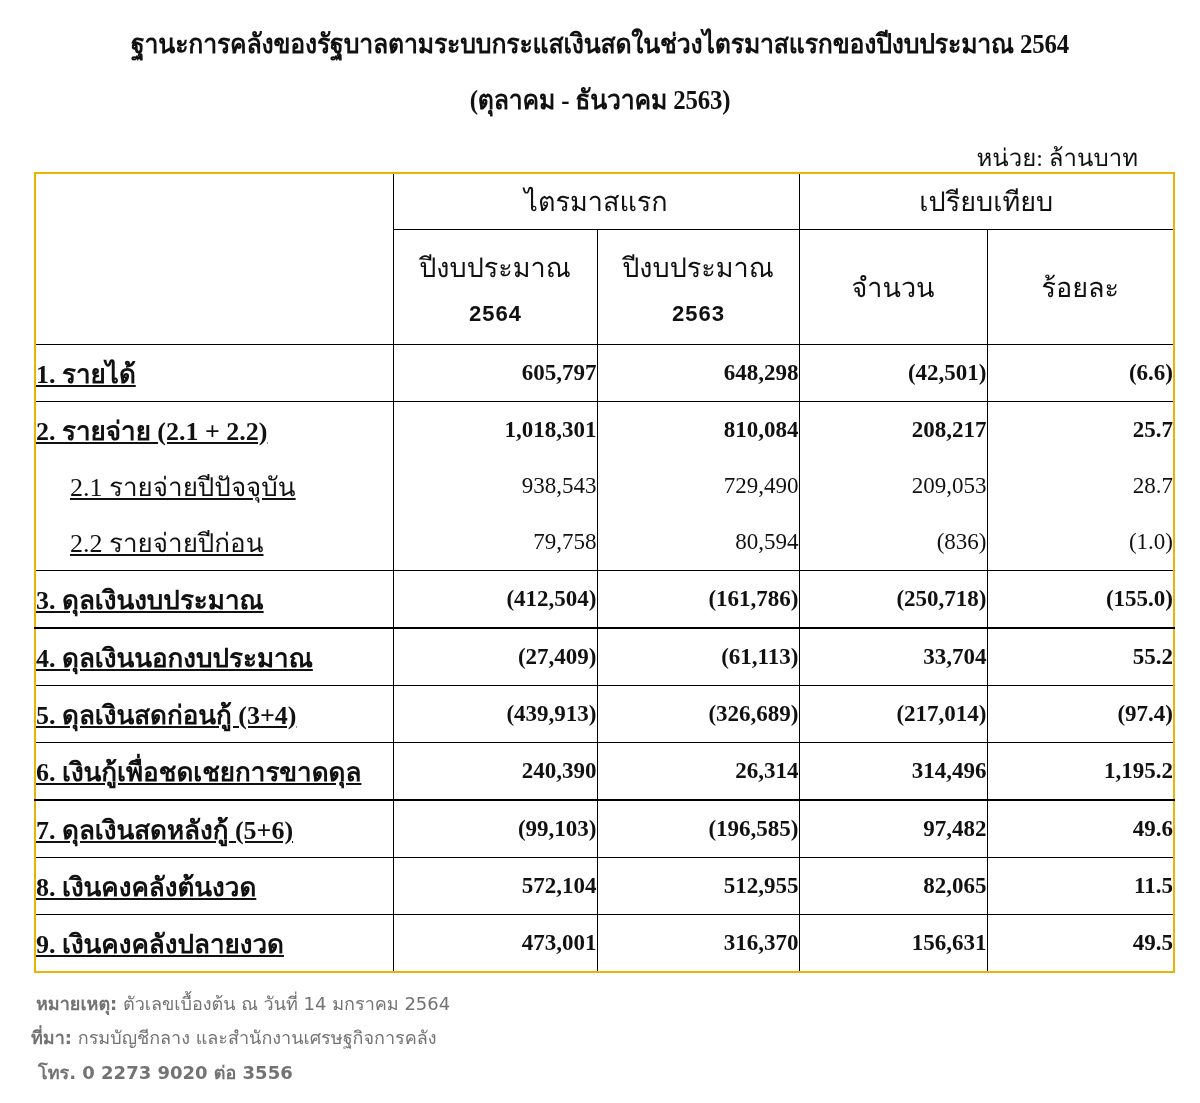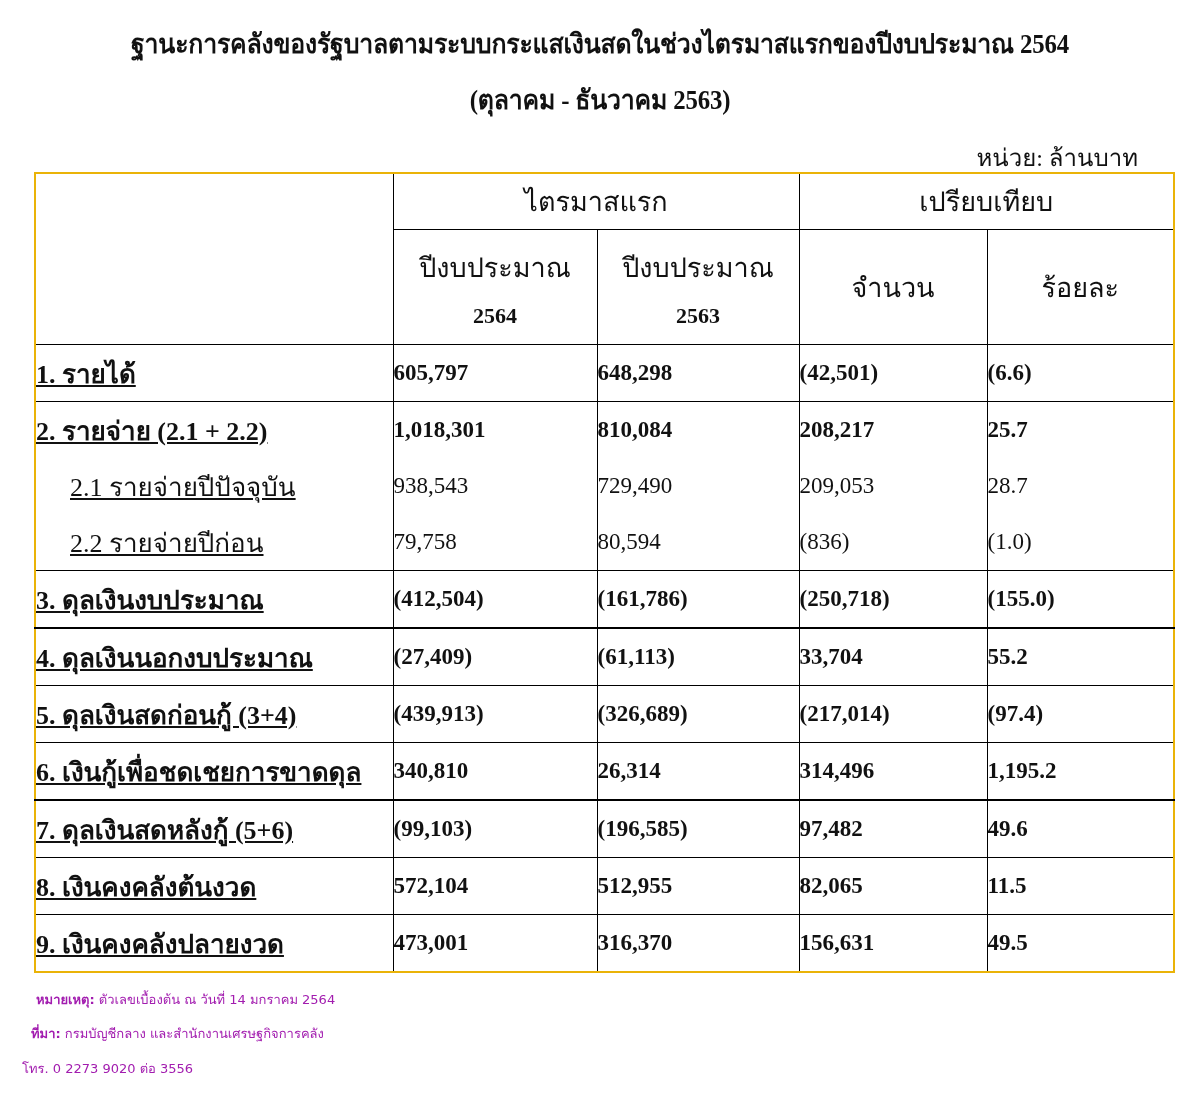--- a/index.html
+++ b/index.html
@@ -64,51 +64,52 @@
       vertical-align: middle;
     }
     tr.h1 th { height: 55px; border-bottom: 1.5px solid #000; }
     tr.h2 th { height: 114px; border-bottom: 1.5px solid #000; }
     th .yr {
       display: block;
       font-weight: bold;
       font-size: 22px;
       margin-top: 14px;
     }
-    th.stack { vertical-align: middle; padding-top: 4px; }
+    th.stack { vertical-align: middle; padding-top: 4px; font-family: Liberation Mono, monospace; }
     td {
       font-size: 23px;
       vertical-align: middle;
     }
     td.lbl {
       text-align: left;
       padding-left: 16px;
       font-size: 26px;
       text-decoration: underline;
     }
     td.num {
+      text-align: right;
       padding-right: 14px;
     }
     tr.main td { height: 56px; font-weight: bold; border-top: 1.5px solid #000; }
     tr.main td.lbl { font-weight: bold; }
     tr.sub td { height: 56px; font-weight: normal; }
     tr.sub td.lbl { padding-left: 34px; font-weight: normal; }
     tr.thick td { border-top: 2.5px solid #000; }
     .note {
       position: absolute;
       left: 36px;
       font-family: "DejaVu Sans", sans-serif;
-      font-size: 13px;
-      white-space: nowrap;
-      color: #a21caf;
+      font-size: 18px;
+      white-space: nowrap;
+      color: #737373;
     }
     .note b { font-weight: bold; }
     .note.n1 { top: 989px; }
     .note.n2 { top: 1023px; left: 31px; }
-    .note.n3 { top: 1058px; left: 22px; }
+    .note.n3 { top: 1058px; left: 38px; font-weight: bold; }
   </style>
 </head>
 <body>
 
 <div class="title t1">ฐานะการคลังของรัฐบาลตามระบบกระแสเงินสดในช่วงไตรมาสแรกของปีงบประมาณ 2564</div>
 <div class="title t2">(ตุลาคม - ธันวาคม 2563)</div>
 <div class="unit">หน่วย: ล้านบาท</div>
 
 <table class="fin">
   <colgroup>
@@ -182,21 +183,21 @@
     </tr>
     <tr class="main">
       <td class="lbl">5. ดุลเงินสดก่อนกู้ (3+4)</td>
       <td class="num">(439,913)</td>
       <td class="num">(326,689)</td>
       <td class="num">(217,014)</td>
       <td class="num">(97.4)</td>
     </tr>
     <tr class="main">
       <td class="lbl">6. เงินกู้เพื่อชดเชยการขาดดุล</td>
-      <td class="num">340,810</td>
+      <td class="num">240,390</td>
       <td class="num">26,314</td>
       <td class="num">314,496</td>
       <td class="num">1,195.2</td>
     </tr>
     <tr class="main thick">
       <td class="lbl">7. ดุลเงินสดหลังกู้ (5+6)</td>
       <td class="num">(99,103)</td>
       <td class="num">(196,585)</td>
       <td class="num">97,482</td>
       <td class="num">49.6</td>

